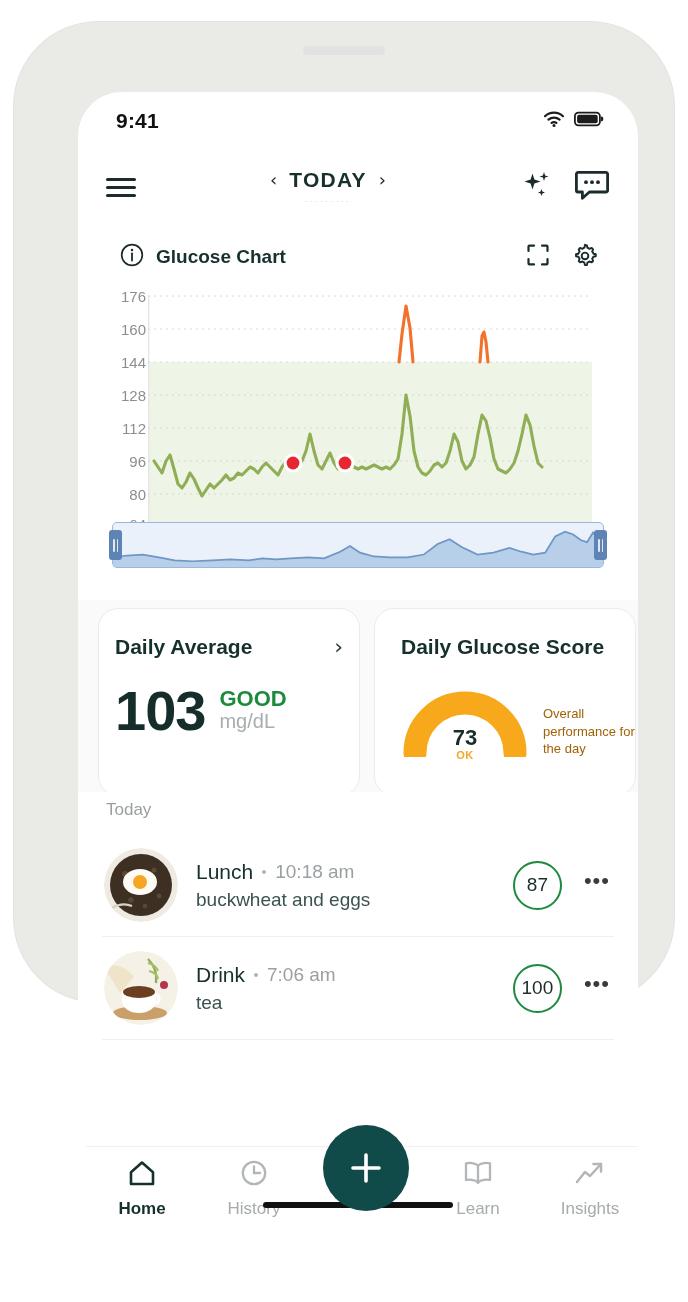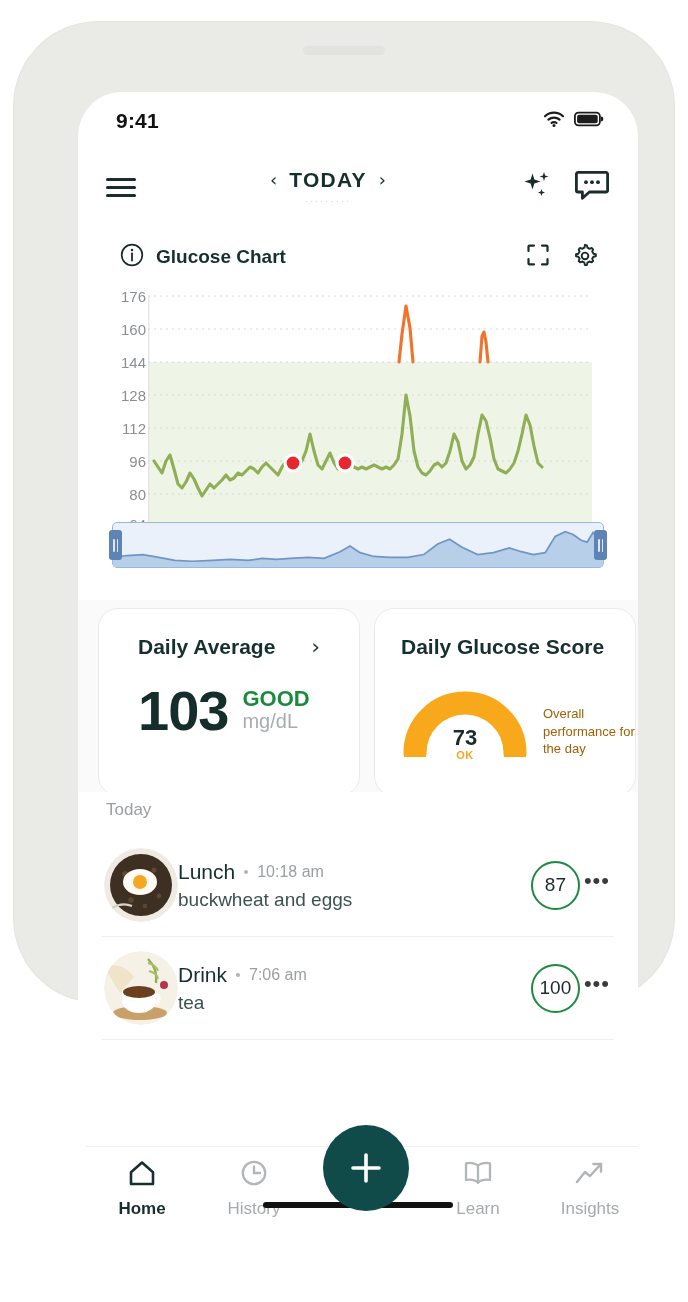--- a/index.html
+++ b/index.html
@@ -174,21 +174,21 @@
     padding-left: 20px;
   }
   .score-card {
     background: #fff;
     border: 1.4px solid #ebebeb;
     border-radius: 20px;
     flex-shrink: 0;
   }
   #card-daily-average {
     width: 262px; height: 188px;
-    padding: 26px 39px;
+    padding: 26px 16px;
     display: flex; flex-direction: column;
   }
   #avg-head {
     display: flex; align-items: center;
     justify-content: space-between;
   }
   #avg-title {
     font-size: 21px; font-weight: bold; color: #16302e;
   }
   #avg-body {
@@ -244,39 +244,39 @@
     width: 100%; bottom: 98px;
     background: #fff;
     padding: 0 24px;
   }
   #log-heading {
     font-size: 17px; color: #9a9fa1;
     padding: 8px 0 14px 4px;
   }
   .log-row {
     display: flex; align-items: center;
-    padding: 14px 2px;
+    gap: 18px; padding: 14px 2px;
     border-bottom: 1.2px solid #f0f0f0;
   }
   .log-thumb {
     width: 74px; height: 74px;
     border-radius: 50%;
     flex-shrink: 0;
     overflow: hidden; position: relative;
   }
   .log-text { flex: 1; min-width: 0; }
   .log-line1 {
     display: flex; align-items: center; gap: 9px;
   }
   .log-type { font-size: 21px; color: #16302e; }
   .log-dot {
     width: 4px; height: 4px; border-radius: 50%;
     background: #b0b4b6;
   }
-  .log-time { font-size: 16px; color: #9a9fa1; }
+  .log-time { font-size: 19px; color: #9a9fa1; }
   .log-desc {
     font-size: 19px; color: #3c5250; margin-top: 5px;
   }
   .log-score {
     width: 49px; height: 49px; border-radius: 50%;
     border: 2.4px solid #1d8a3f;
     display: flex; align-items: center; justify-content: center;
     font-size: 19px; color: #1c2b2b; flex-shrink: 0;
   }
   .log-more {

